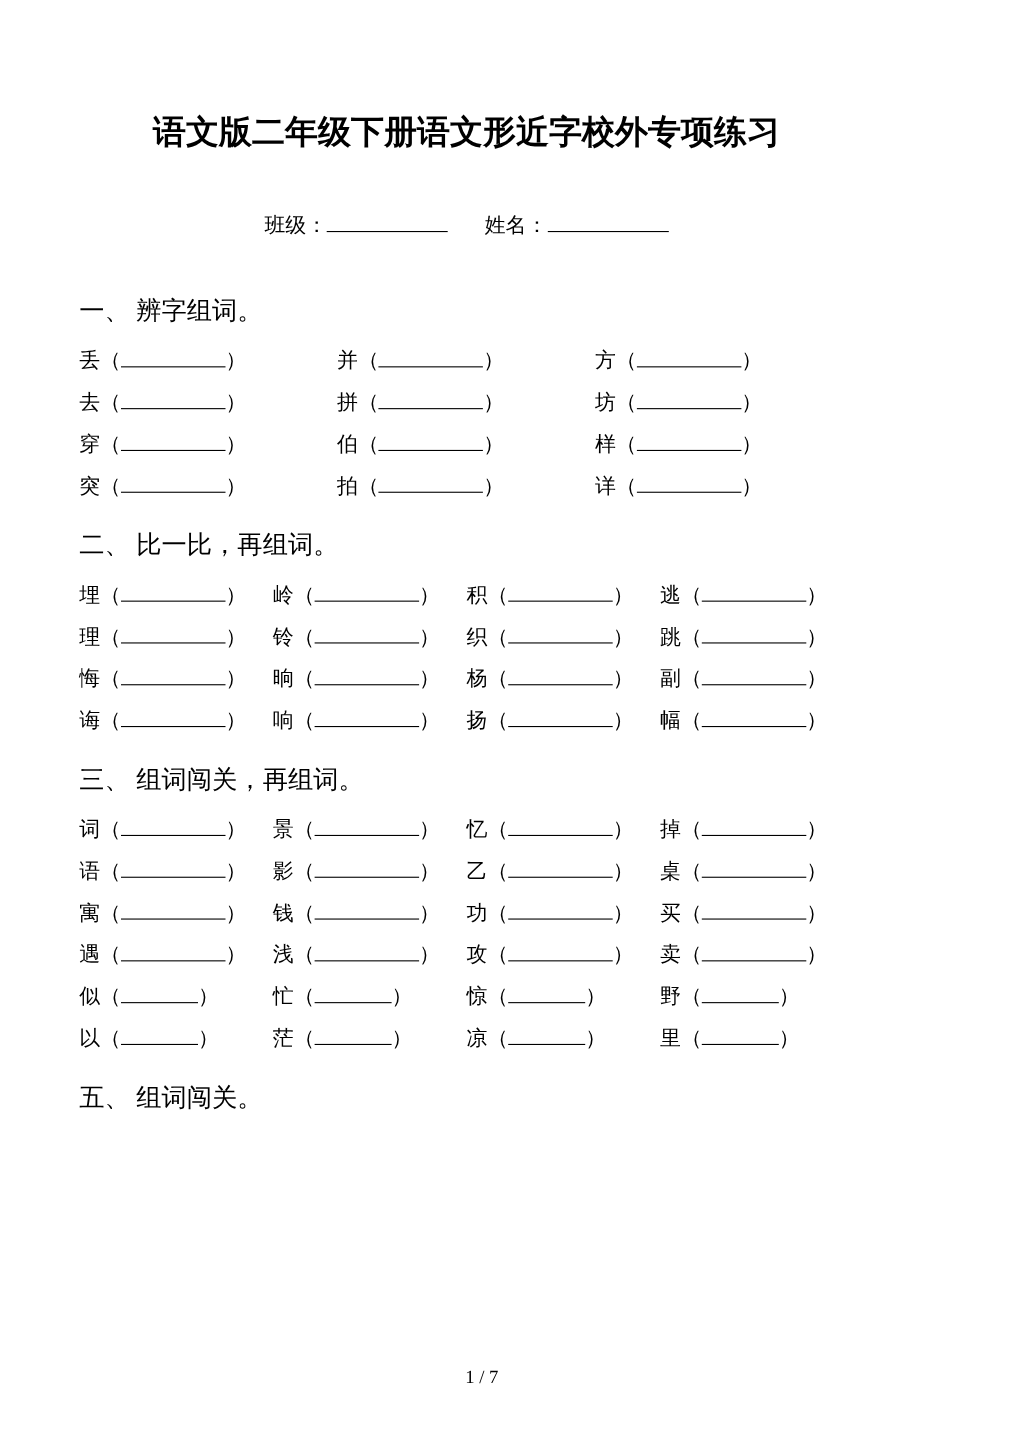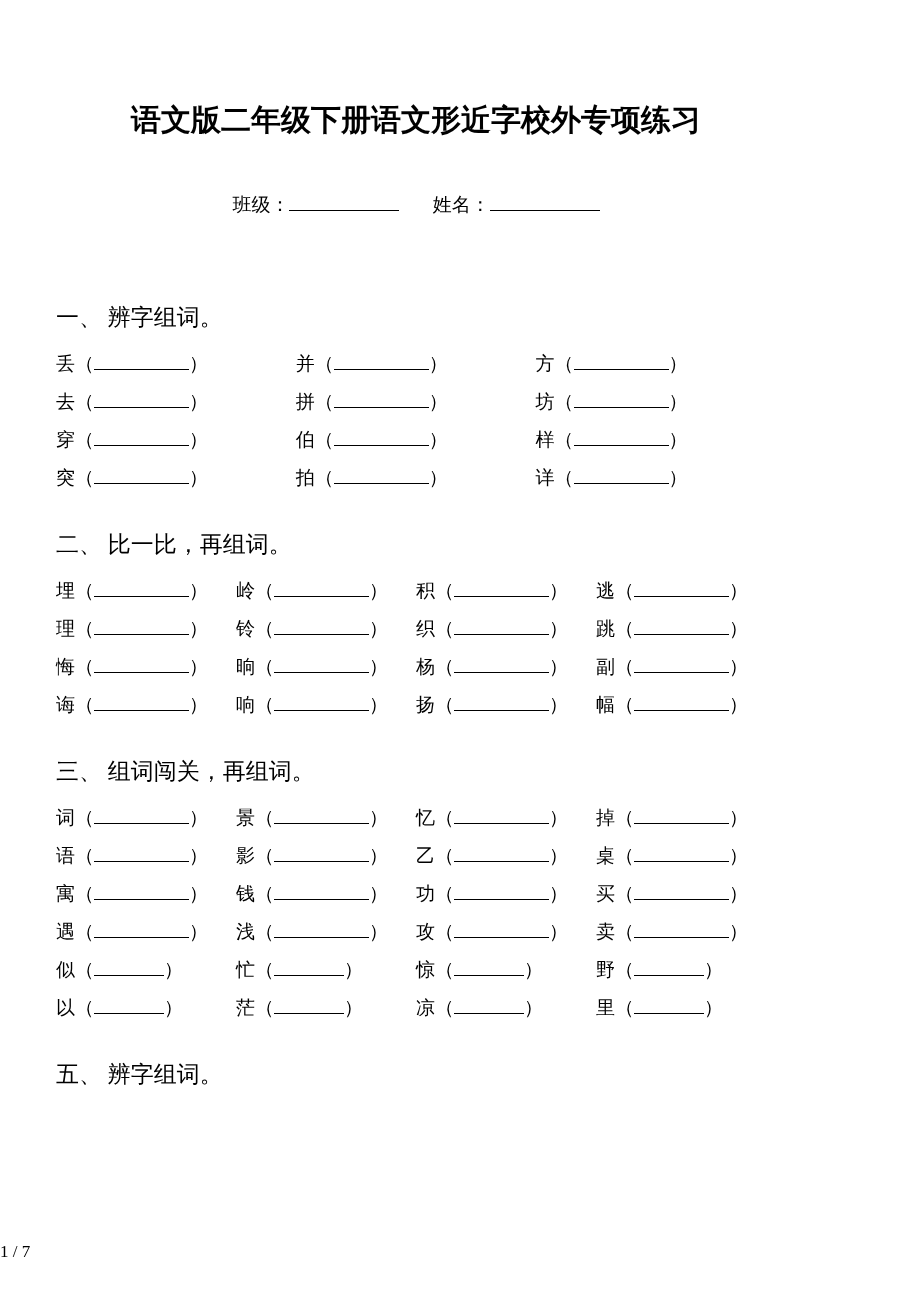--- a/index.html
+++ b/index.html
@@ -6,65 +6,65 @@
     margin: 0;
     padding: 0;
     background: #fff;
     font-family: "SimSun", "宋体", serif;
     color: #000;
   }
   .page {
     width: 876px;
     height: 1302px;
     box-sizing: border-box;
-    padding: 100px 100px 40px 56px;
+    padding: 100px 100px 40px 72px;
     position: relative;
   }
   .title {
     text-align: center;
     font-size: 30px;
     font-weight: bold;
     margin-bottom: 50px;
     font-family: "SimHei", "黑体", sans-serif;
   }
   .meta {
     text-align: center;
     font-size: 19px;
-    margin-bottom: 84px;
+    margin-bottom: 49px;
   }
   .ul {
     display: inline-block;
     border-bottom: 1px solid #000;
     min-width: 110px;
     height: 1em;
     vertical-align: baseline;
   }
   .ul-s { min-width: 95px; }
   .ul-xs { min-width: 70px; }
   .section-head {
     font-size: 23px;
-    margin: 32px 0 12px 0;
+    margin: 18px 0 12px 0;
   }
   .rows {
     font-size: 19px;
     line-height: 2.0;
   }
   .row {
     display: flex;
     gap: 0;
   }
   .cell3 { flex: 0 0 33.3%; display:flex; align-items:baseline; white-space:nowrap; }
   .cell4 { flex: 0 0 25%; display:flex; align-items:baseline; white-space:nowrap; }
   .char { display:inline-block; }
   .pnum {
     position: absolute;
     bottom: 40px;
     left: 0;
     width: 100%;
-    text-align: left;
+    text-align: center;
     font-size: 17px;
   }
 </style>
 </head>
 <body>
 
 <div class="page">
 
   <div class="title">语文版二年级下册语文形近字校外专项练习</div>
 
@@ -162,16 +162,16 @@
       <div class="cell4"><span class="char">野</span>（<span class="ul ul-xs"></span>）</div>
     </div>
     <div class="row">
       <div class="cell4"><span class="char">以</span>（<span class="ul ul-xs"></span>）</div>
       <div class="cell4"><span class="char">茫</span>（<span class="ul ul-xs"></span>）</div>
       <div class="cell4"><span class="char">凉</span>（<span class="ul ul-xs"></span>）</div>
       <div class="cell4"><span class="char">里</span>（<span class="ul ul-xs"></span>）</div>
     </div>
   </div>
 
-  <div class="section-head">五、 辨字组词。</div>
+  <div class="section-head">五、 组词闯关。</div>
 
   <div class="pnum">1 / 7</div>
 </div>
 
 </body></html>

